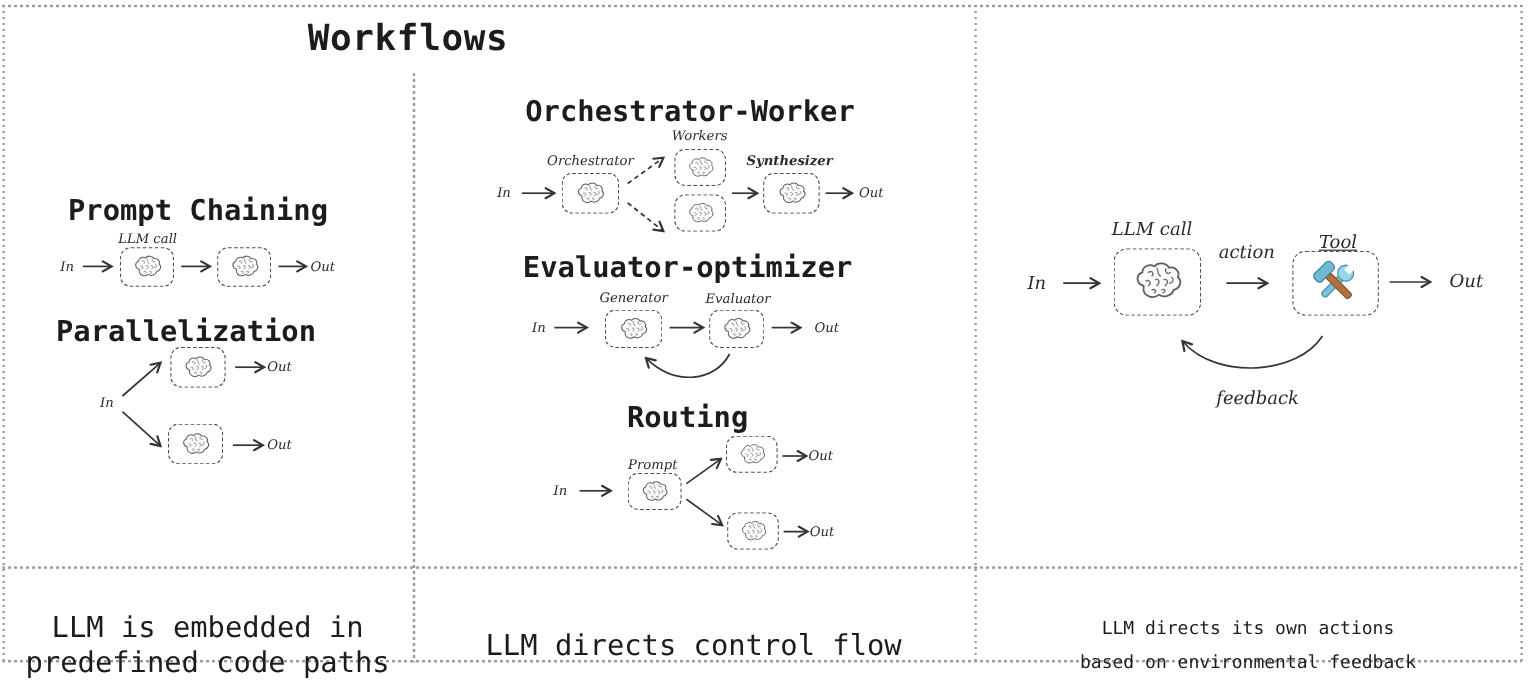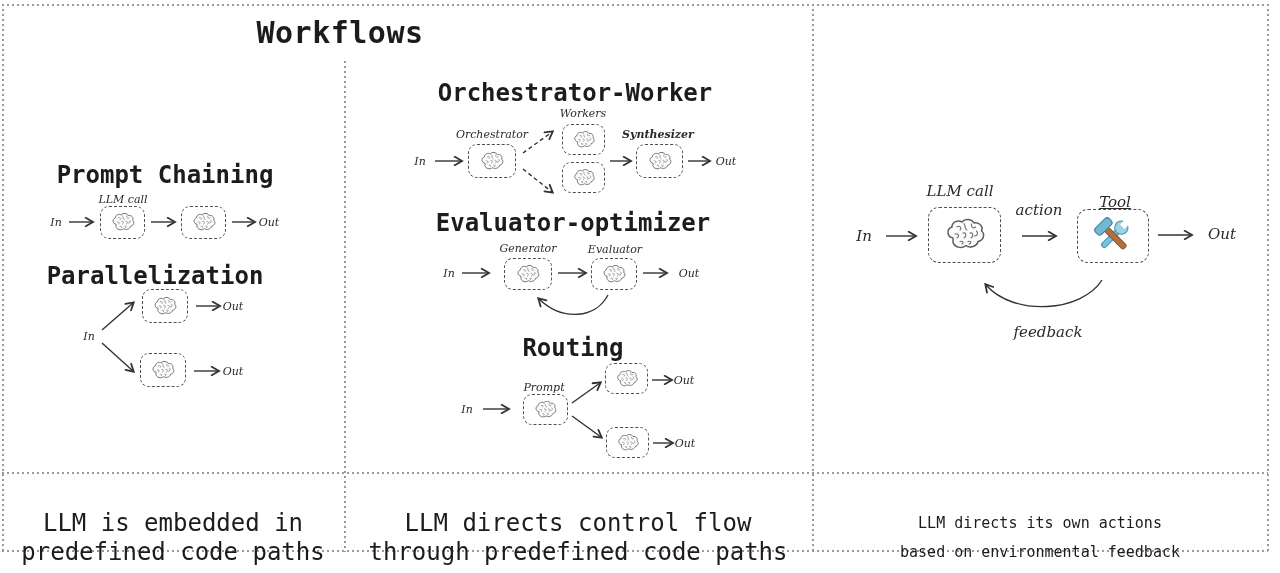--- a/index.html
+++ b/index.html
@@ -222,20 +222,19 @@
       <path d="M1102 280 C1082 312 1014 317 986 285" marker-end="url(#ah)"></path>
     </g>
   </svg>
 
   <div class="caption" style="left:173px;top:513px;">
     <div>LLM is embedded in</div>
     <div>predefined code paths</div>
   </div>
   <div class="caption" style="left:578px;top:513px;">
     <div>LLM directs control flow</div>
-    <div>through predefined code paths</div>
   </div>
   <div class="caption" style="left:1040px;top:513px;font-size:15px;">
     <div>LLM directs its own actions</div>
     <div>based on environmental feedback</div>
   </div>
 
 </div>
 
 </body></html>

